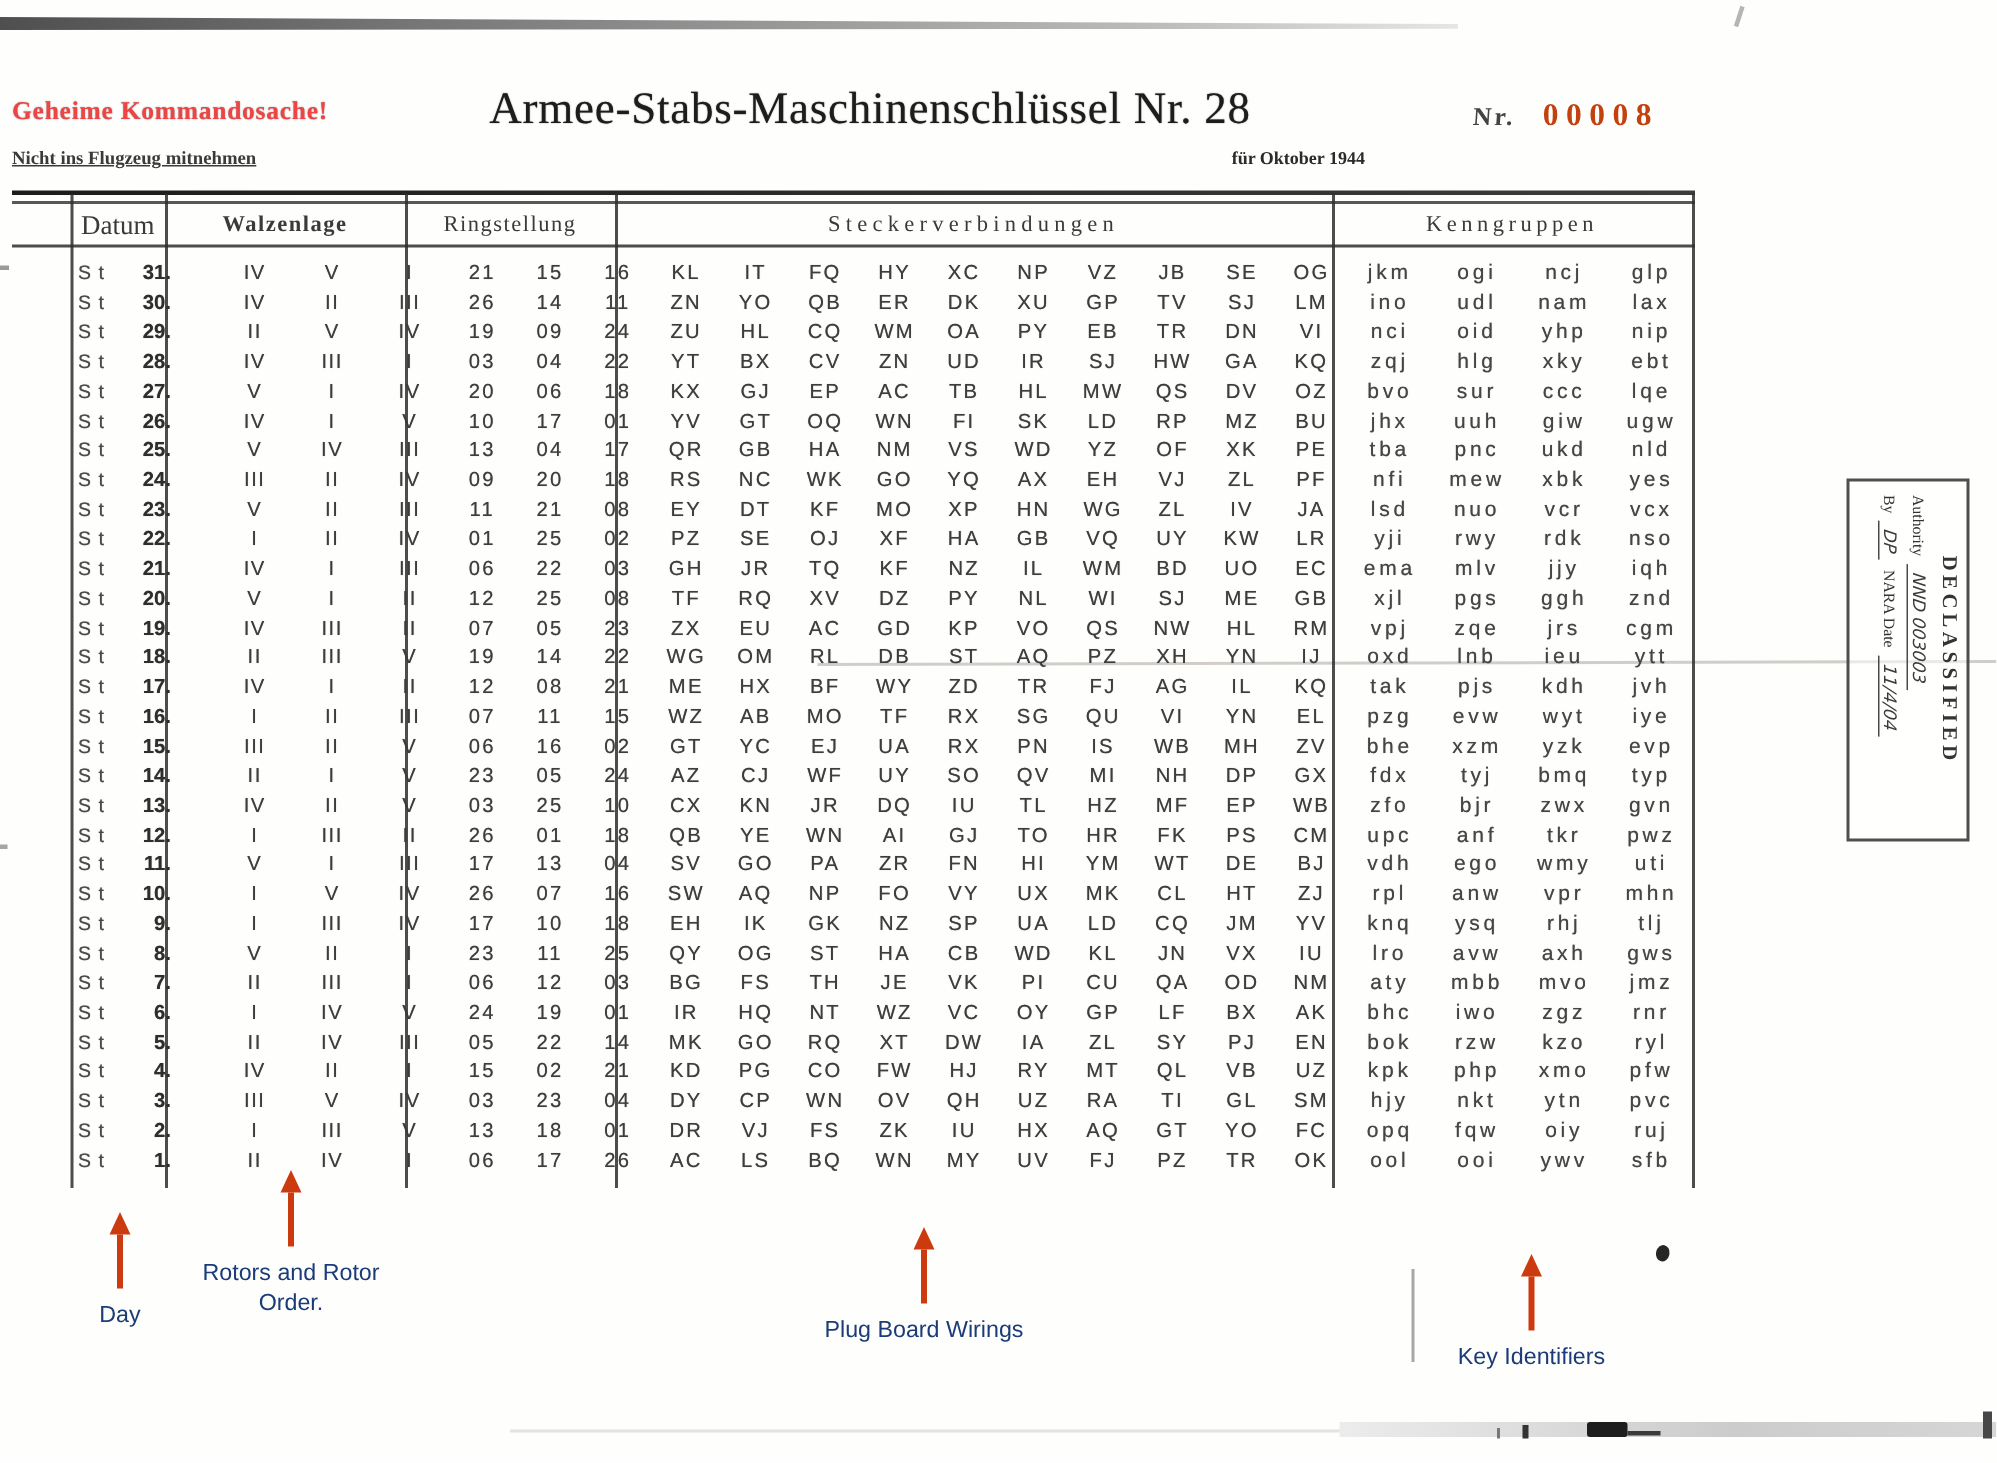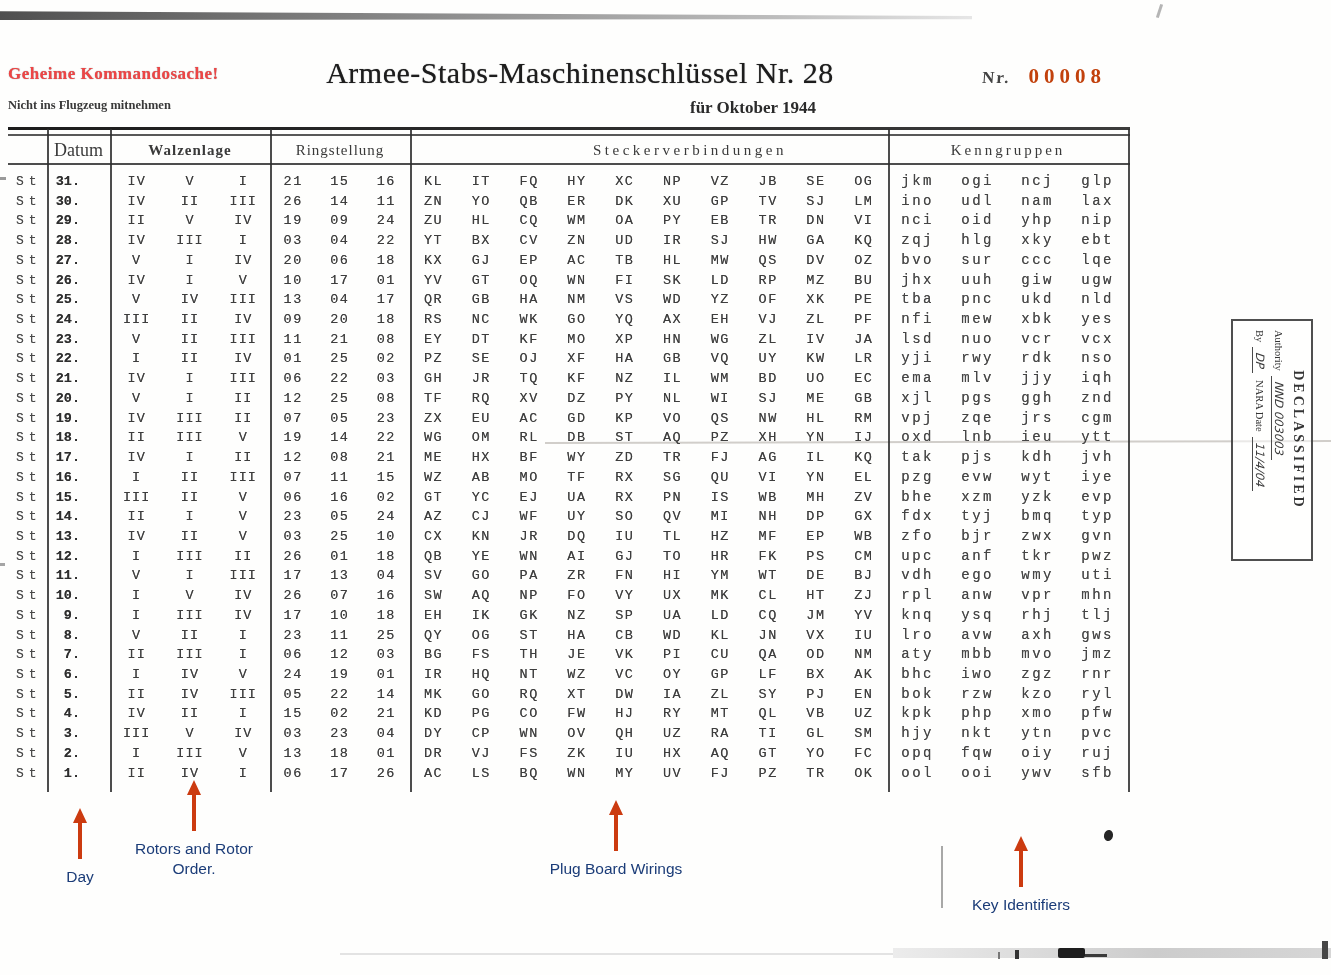--- a/index.html
+++ b/index.html
@@ -2,52 +2,52 @@
 <html style="--arrow: #cc3b10; --lbl: #1b3c78;"><head>
 <meta charset="utf-8">
 <style>
   html,body{margin:0;padding:0;background:#ffffff;}
   #canvas{position:relative;width:1331px;height:975px;background:#fefefdf5;overflow:hidden;
           font-family:"Liberation Serif", serif;color:#2f2f2f;}
 
   
   .classification{position:absolute;left:8px;top:64px;font-size:17px;font-weight:bold;
       letter-spacing:.5px;color:#ef4444;text-shadow:0 0 1px rgba(40,40,40,.55);}
-  .no-aircraft{position:absolute;left:8px;top:98px;font-size:12.5px;font-weight:bold;color:#3a3a3a;}
+  .no-aircraft{position:absolute;left:8px;top:98px;font-size:12.5px;font-weight:bold;color:#3a3a3a;text-decoration:underline;}
   .doc-title{position:absolute;left:260px;top:56px;width:640px;text-align:center;
       font-size:30px;font-weight:normal;letter-spacing:.5px;color:#1d1d1d;
       text-shadow:0 0 .8px rgba(20,20,20,.7);}
-  .doc-subtitle{position:absolute;left:690px;top:98px;width:220px;text-align:left;
-      font-size:17px;font-weight:bold;color:#2b2b2b;}
+  .doc-subtitle{position:absolute;left:690px;top:98px;width:220px;text-align:right;
+      font-size:12px;font-weight:bold;color:#2b2b2b;}
   .serial{position:absolute;left:982px;top:64px;display:flex;align-items:baseline;gap:18px;}
   .serial .nr{font-size:17px;font-weight:bold;color:#444;letter-spacing:2px;transform:skewX(-4deg);}
   .serial .num{font-size:21px;font-weight:bold;letter-spacing:5px;color:#c2410c;}
 
   
   .hline,.vline{position:absolute;background:#2e2e2e;}
   .hl-a{left:8px;top:127px;width:1122px;height:3px;background:linear-gradient(to right,#1c1c1c,#3c3c3c);}
   .hl-b{left:8px;top:134px;width:1122px;height:1.5px;opacity:.8;}
   .hl-c{left:8px;top:163px;width:1122px;height:2px;opacity:.85;}
   .vl{top:129px;height:663px;width:1.6px;opacity:.85;}
   .v1{left:47px;}.v2{left:110px;}.v3{left:270px;}.v4{left:410px;}.v5{left:888px;}.v6{left:1128px;}
 
   
   .colhead{position:absolute;top:138px;height:24px;line-height:24px;text-align:center;
       font-size:14.5px;color:#3a3a3a;}
   .ch-datum{left:47px;width:63px;font-size:18px;}
   .ch-walzen{left:110px;width:160px;font-weight:bold;font-size:15px;letter-spacing:1px;}
   .ch-ring{left:270px;width:140px;font-size:15px;letter-spacing:1px;}
-  .ch-stecker{left:410px;width:478px;font-size:15px;letter-spacing:3.5px;padding-left:41px;}
+  .ch-stecker{left:410px;width:478px;font-size:15px;letter-spacing:3.5px;}
   .ch-kenn{left:888px;width:240px;font-size:15px;letter-spacing:3px;}
 
   
   #tbody{position:absolute;left:8px;top:172px;width:1122px;}
   .trow{display:flex;height:19.72px;line-height:19.72px;white-space:nowrap;
-        font-family:Liberation Mono, monospace;font-size:13.5px;color:#3d3d3d;
-        text-shadow:0 0 .5px rgba(30,30,30,.6);}
+        font-family:Liberation Sans, sans-serif;font-size:13.5px;color:#3d3d3d;
+        text-shadow:0 0 .5px rgba(30,30,30,.6);margin-left:36px;}
   .cell{display:inline-block;text-align:center;box-sizing:border-box;}
   .c-st{width:39px;text-align:left;padding-left:8px;letter-spacing:5px;font-size:13px;color:#4a4a4a;}
   .c-datum{width:63px;text-align:right;padding-right:30px;font-weight:bold;color:#2e2e2e;}
   .c-w{width:53.3px;letter-spacing:1px;}
   .c-r{width:46.6px;letter-spacing:1.5px;}
   .c-s{width:47.8px;letter-spacing:1.5px;}
   .c-k{width:60px;letter-spacing:2.5px;font-size:14px;color:#454545;}
 
   
   .stamp{position:absolute;left:1151px;top:399px;width:242px;height:82px;
@@ -64,21 +64,21 @@
   .ann{position:absolute;display:flex;flex-direction:column;align-items:center;}
   .arrow{display:flex;flex-direction:column;align-items:center;}
   .arrow .head{width:0;height:0;border-left:7.5px solid transparent;border-right:7.5px solid transparent;
       border-bottom:15px solid var(--arrow);}
   .arrow .shaft{width:4.5px;height:36px;background:var(--arrow);}
   .ann .lbl{margin-top:8px;font-family:"Liberation Sans", sans-serif;font-size:15.5px;
       color:var(--lbl);text-align:center;line-height:1.3;}
   .ann-day{left:52px;top:808px;width:56px;}
   .ann-rotor{left:133px;top:780px;width:122px;}
   .ann-ring{left:283px;top:805px;width:126px;}
-  .ann-plug{left:543px;top:800px;width:146px;}
+  .ann-plug{left:543px;top:818px;width:146px;}
   .ann-key{left:948px;top:836px;width:146px;}
 
   
   .art{position:absolute;}
   .wedge-top{left:0;top:8px;width:972px;height:13px;
       background:linear-gradient(to right,#4f4f4f,#bdbdbd 80%,#e6e6e6);
       clip-path:polygon(0 25%,100% 62%,100% 86%,0 92%);}
   .crease{left:545px;top:441px;width:786px;height:2px;background:rgba(115,105,95,.32);
       transform:rotate(-.15deg);}
   .scratch{left:941px;top:846px;width:2px;height:62px;background:#7a7a7a;opacity:.65;}

